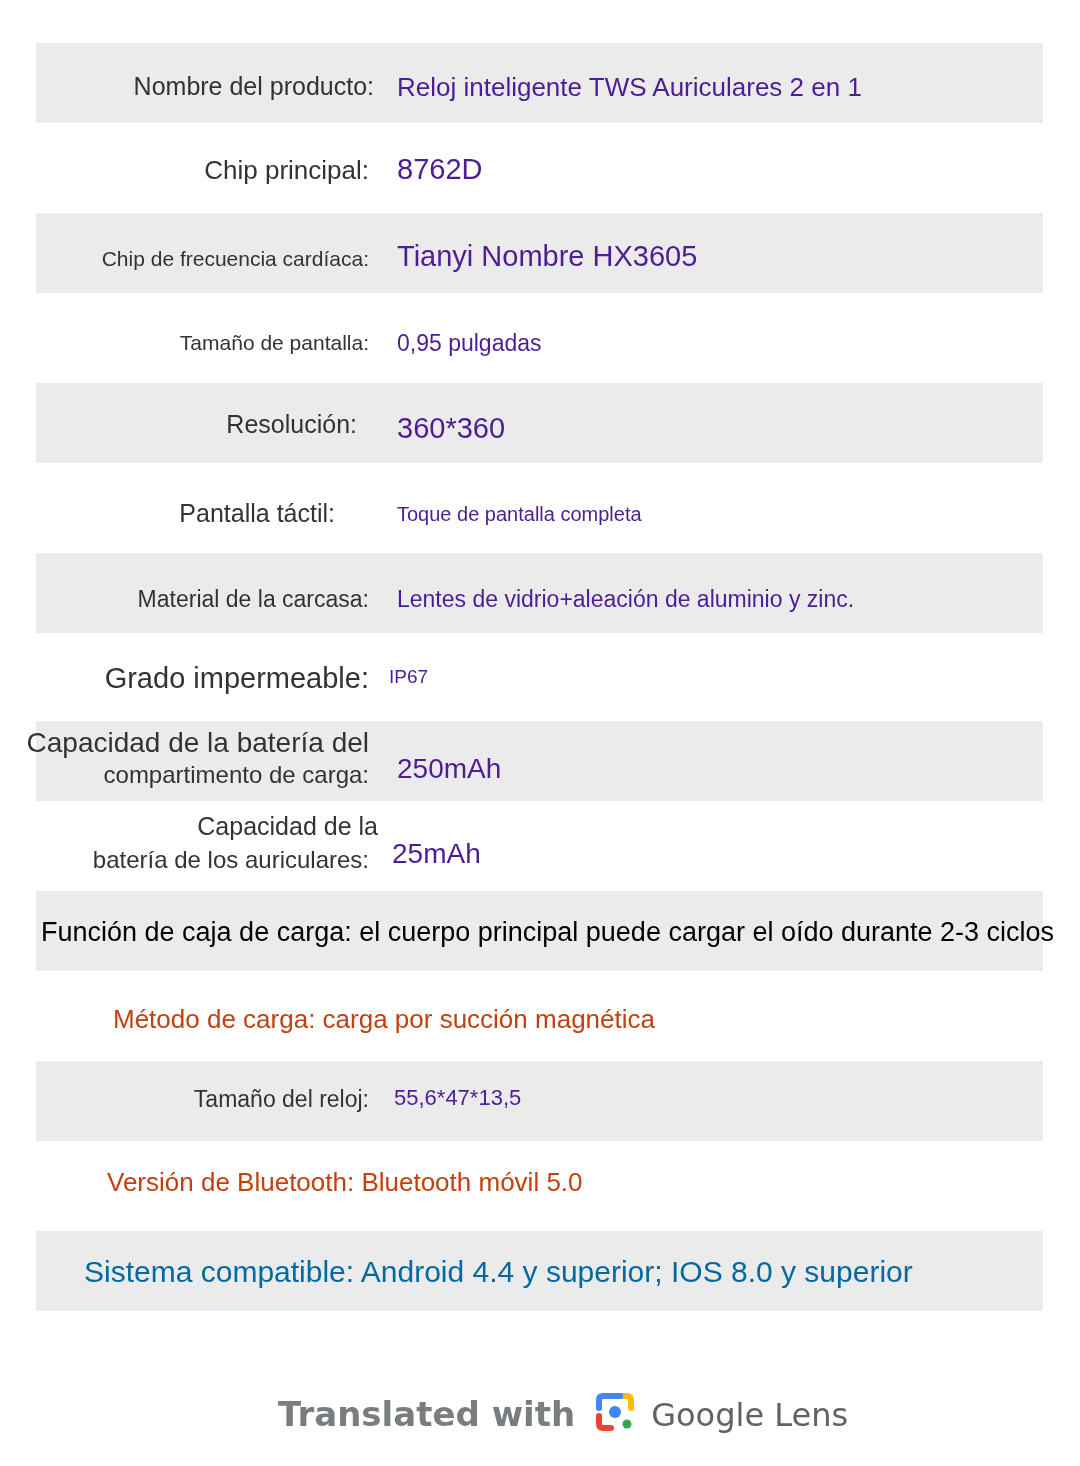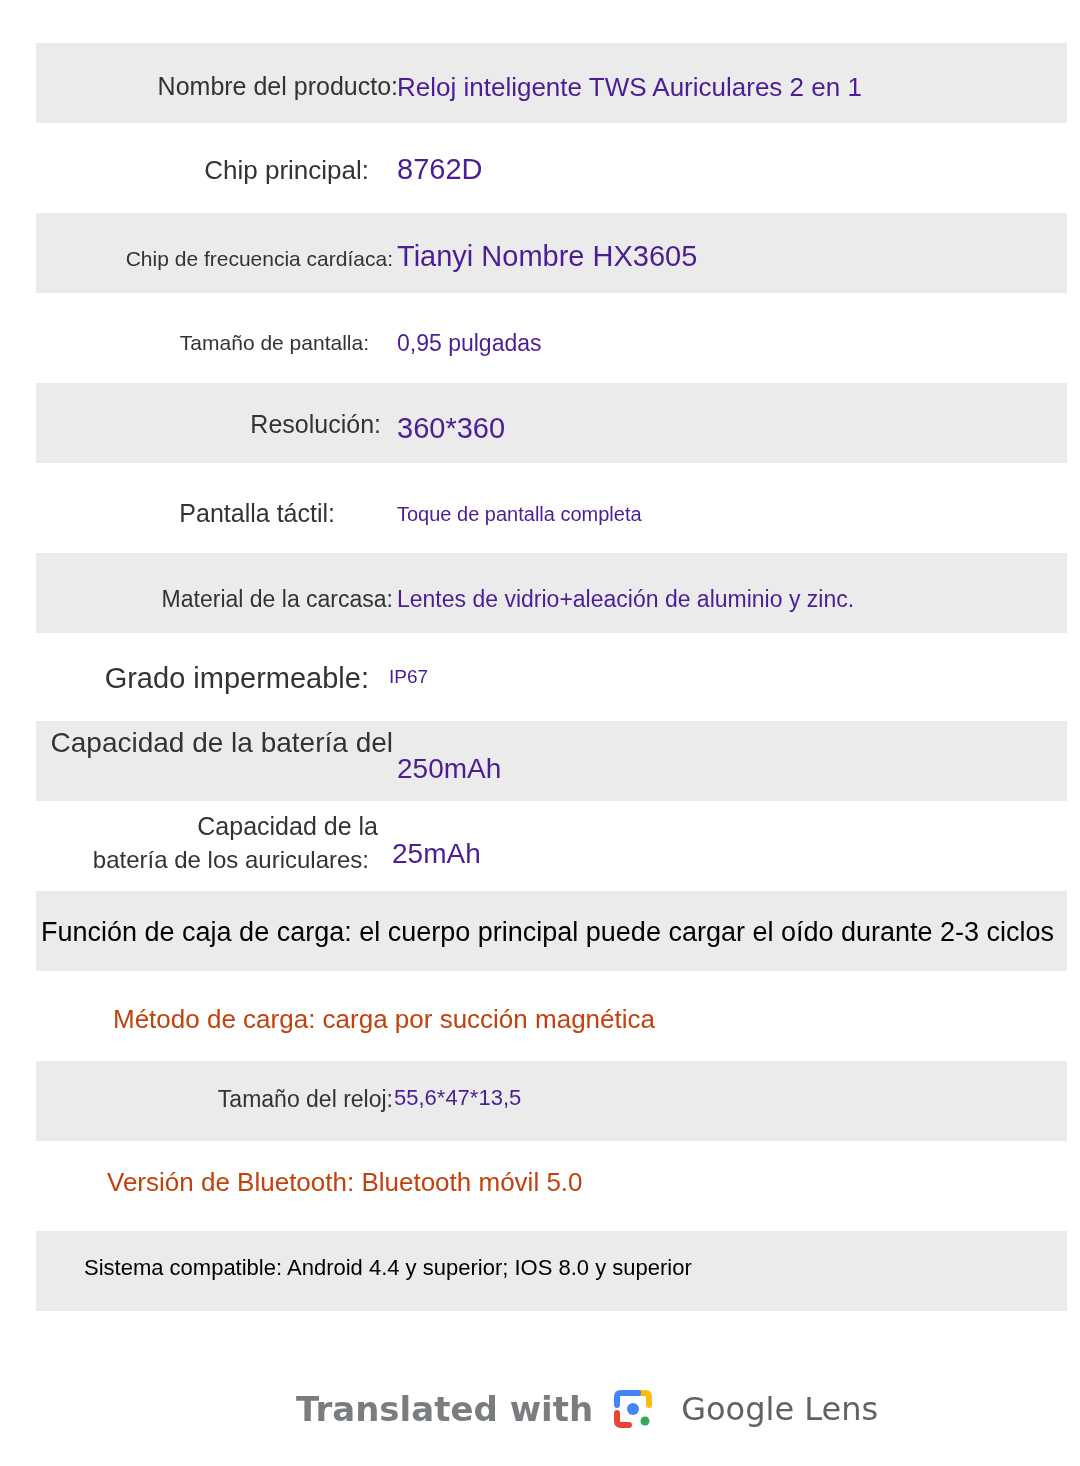--- a/index.html
+++ b/index.html
@@ -1,24 +1,24 @@
 <!DOCTYPE html>
 <html><head>
 <meta charset="utf-8">
 <style>
   html, body { margin: 0; padding: 0; background: #ffffff; }
   body { width: 1080px; height: 1466px; position: relative; overflow: hidden; font-family: "Liberation Sans", sans-serif; }
   .row { position: absolute; left: 36px; width: 1007px; height: 80px; }
-  .row.shade { background: #ebebeb; padding-left: 24px; }
+  .row.shade { background: #ebebeb; }
   .lbl { position: absolute; right: 0; text-align: right; color: #333; white-space: nowrap; }
   .val { position: absolute; color: #4c1d95; white-space: nowrap; }
   .full { position: absolute; color: #c2410c; white-space: nowrap; }
-  .footer { position: absolute; left: 296px; top: 1384px; height: 50px; display: flex; align-items: center; }
+  .footer { position: absolute; left: 278px; top: 1384px; height: 50px; display: flex; align-items: flex-end; }
   .footer .tw { font-family: "DejaVu Sans", sans-serif; font-size: 34px; font-weight: bold; color: #7a7d80; }
-  .footer .gl { font-family: "DejaVu Sans", sans-serif; font-size: 32px; color: #5f6368; margin-left: 26px; }
+  .footer .gl { font-family: "DejaVu Sans", sans-serif; font-size: 32px; color: #5f6368; margin-left: 14px; }
   .lens { width: 44px; height: 44px; margin-left: 18px; position: relative; }
 </style>
 </head>
 <body>
 
 <div class="row shade" style="top:43px">
   <span class="lbl" style="right:669px;top:29px;font-size:25px">Nombre del producto:</span>
   <span class="val" style="left:361px;top:29px;font-size:26px">Reloj inteligente TWS Auriculares 2 en 1</span>
 </div>
 
@@ -52,20 +52,21 @@
   <span class="val" style="left:361px;top:33px;font-size:23px">Lentes de vidrio+aleación de aluminio y zinc.</span>
 </div>
 
 <div class="row" style="top:638px">
   <span class="lbl" style="right:674px;top:24px;font-size:29px">Grado impermeable:</span>
   <span class="val" style="left:353px;top:28px;font-size:19px">IP67</span>
 </div>
 
 <div class="row shade" style="top:721px">
   <span class="lbl" style="right:674px;top:6px;font-size:28px">Capacidad de la batería del</span>
+  <span class="lbl" style="right:674px;top:40px;font-size:24px">compartimento de carga:</span>
   <span class="val" style="left:361px;top:32px;font-size:28px">250mAh</span>
 </div>
 
 <div class="row" style="top:806px;height:85px">
   <span class="lbl" style="right:665px;top:6px;font-size:25px">Capacidad de la</span>
   <span class="lbl" style="right:674px;top:40px;font-size:24px">batería de los auriculares:</span>
   <span class="val" style="left:356px;top:32px;font-size:28px">25mAh</span>
 </div>
 
 <div class="row shade" style="top:891px">
@@ -79,21 +80,21 @@
 <div class="row shade" style="top:1061px">
   <span class="lbl" style="right:674px;top:25px;font-size:23px">Tamaño del reloj:</span>
   <span class="val" style="left:358px;top:24px;font-size:22px">55,6*47*13,5</span>
 </div>
 
 <div class="row" style="top:1146px">
   <span class="full" style="left:71px;top:21px;font-size:26px">Versión de Bluetooth: Bluetooth móvil 5.0</span>
 </div>
 
 <div class="row shade" style="top:1231px">
-  <span class="full" style="left:48px;top:24px;font-size:22px;color:#000000">Sistema compatible: Android 4.4 y superior; IOS 8.0 y superior</span>
+  <span class="full" style="left:48px;top:24px;font-size:30px;color:#0369a1">Sistema compatible: Android 4.4 y superior; IOS 8.0 y superior</span>
 </div>
 
 <div class="footer">
   <span class="tw">Translated with</span>
   <span class="lens">
     <svg width="44" height="44" viewBox="0 0 44 44">
       <path d="M6 18 V10 Q6 6 10 6 H16" stroke="#4285f4" stroke-width="6" fill="none" stroke-linecap="round"></path>
       <path d="M28 6 H34 Q38 6 38 10 V18" stroke="#fbbc05" stroke-width="6" fill="none" stroke-linecap="round"></path>
       <path d="M6 26 V34 Q6 38 10 38 H18" stroke="#ea4335" stroke-width="6" fill="none" stroke-linecap="round"></path>
       <rect x="14" y="3" width="16" height="6" rx="2" fill="#4285f4"></rect>

